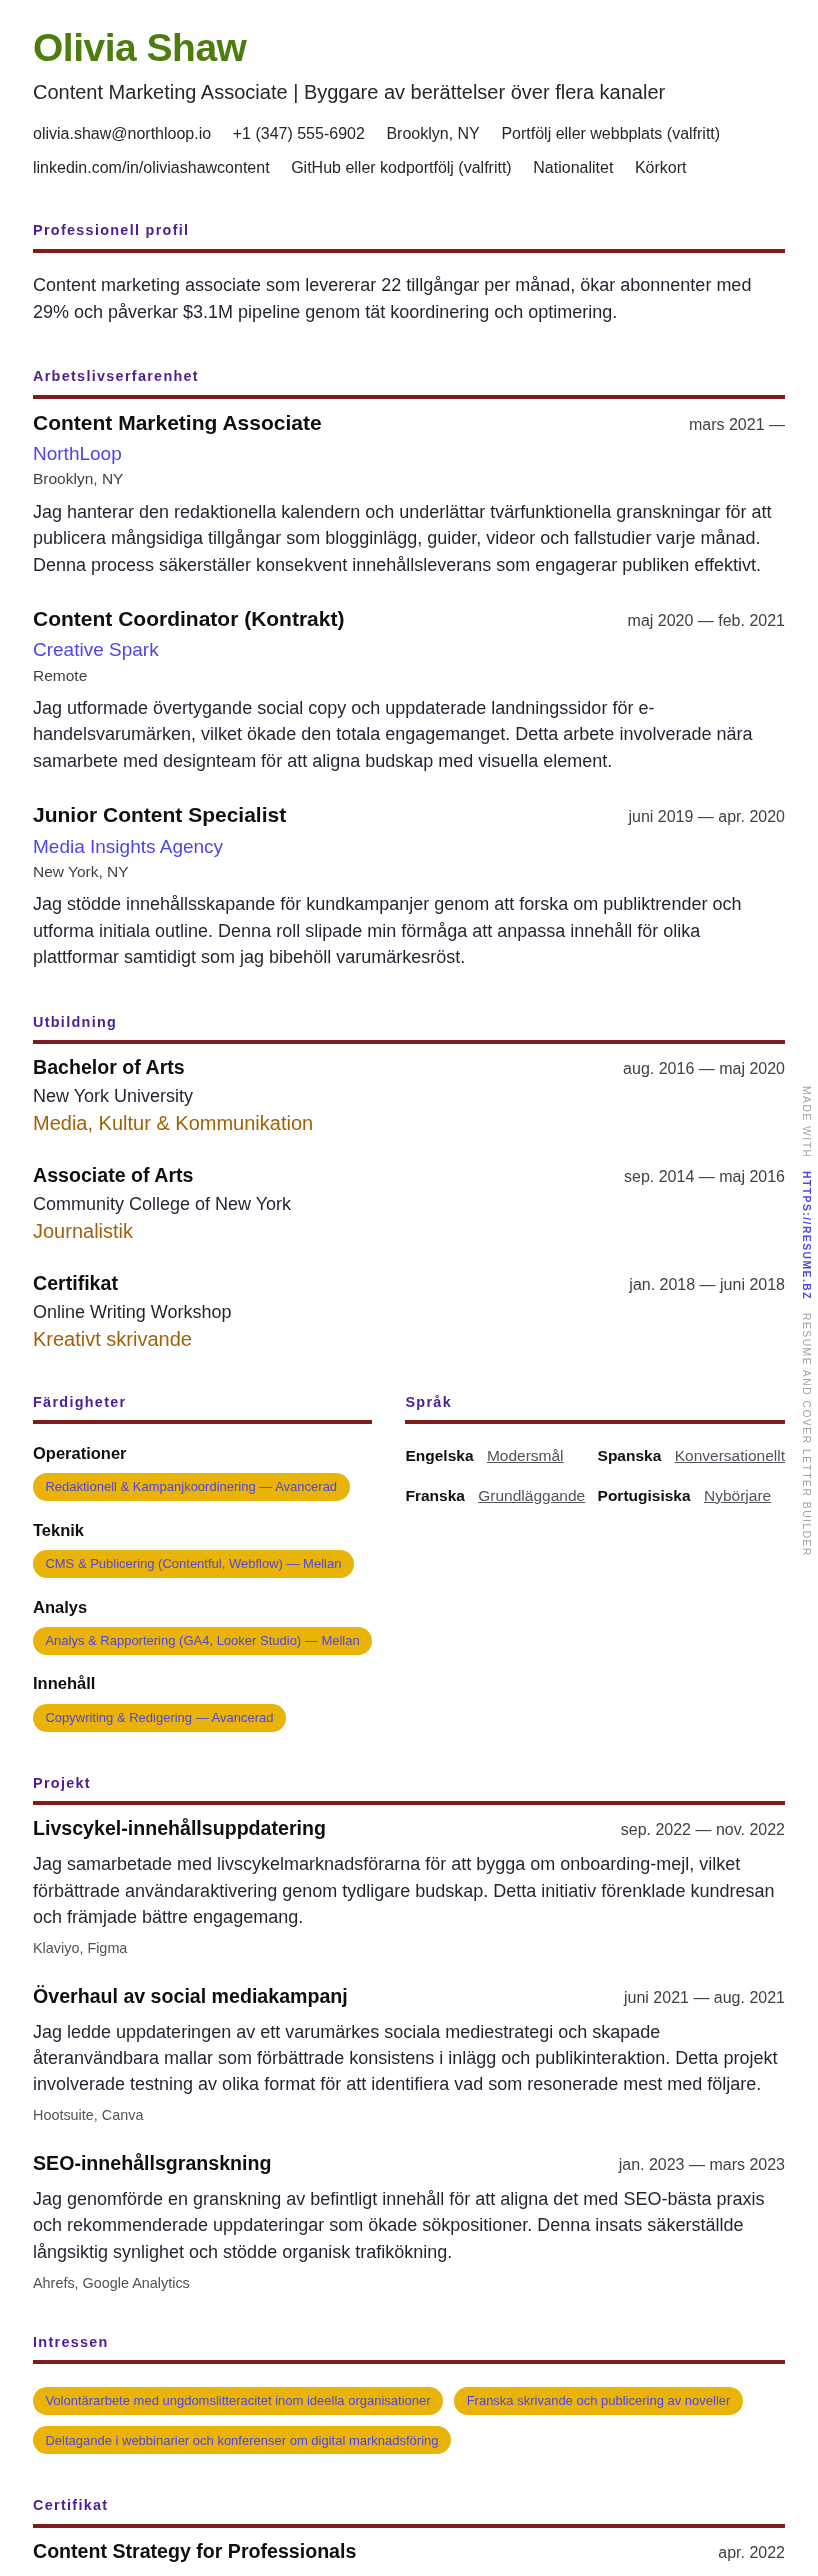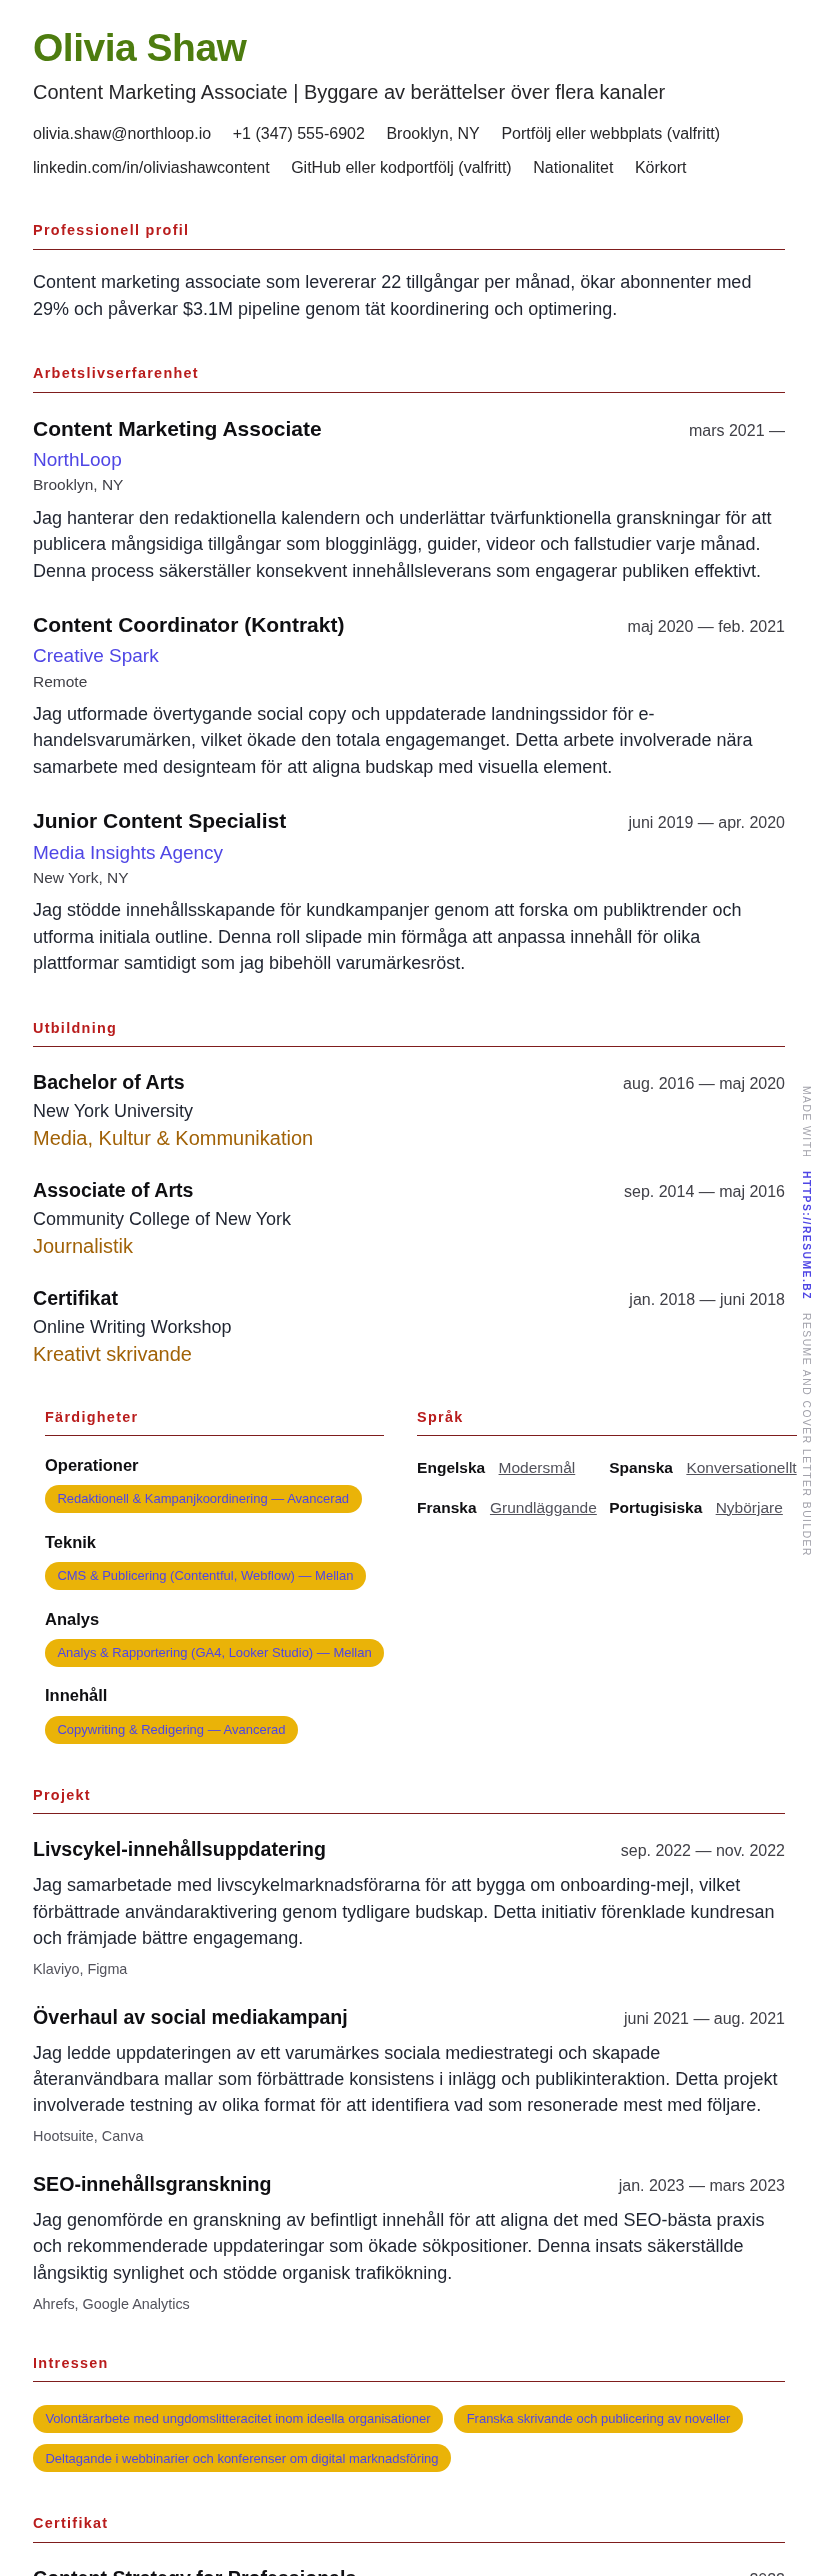--- a/index.html
+++ b/index.html
@@ -49,36 +49,36 @@
   .contact-row.first { margin-top: 18.5px; }
   .contact-row.second { margin-top: 12.4px; }
 
   
   .section { margin-top: 43px; }
   .section-title {
     margin: 0;
     font-size: 14.4px;
     font-weight: 700;
     letter-spacing: 1.3px;
-    color: #b91c1c;
+    color: #4c1d95;
     padding-bottom: 9.3px;
-    border-bottom: 1px solid #7f1d1d;
+    border-bottom: 4px solid #7f1d1d;
     line-height: 1.2;
   }
   .body-text {
     margin: 10.3px 0 0 0;
     font-size: 18px;
     line-height: 1.47;
     color: #1f2430;
   }
   .section > .body-text:first-of-type,
   .section-content { margin-top: 19.6px; }
 
   
-  .entry { margin-top: 23px; }
+  .entry { margin-top: 11px; }
   .entry + .entry { margin-top: 28px; }
   .entry-head {
     display: flex;
     justify-content: space-between;
     align-items: baseline;
     gap: 25px;
   }
   .entry-title {
     margin: 0;
     font-size: 21px;
@@ -136,21 +136,20 @@
     flex-wrap: wrap;
     gap: 11.3px;
     margin-top: 23px;
   }
 
   
   .two-col {
     display: grid;
     grid-template-columns: 1fr 1fr;
     gap: 33px;
-    margin-left: 12px;
   }
   .skill-group { margin-top: 19.6px; }
   .skill-cat {
     font-size: 16.5px;
     font-weight: 700;
     color: #0f0f12;
   }
   .skill-group .pill { margin-top: 10.3px; }
 
   .lang-grid {

